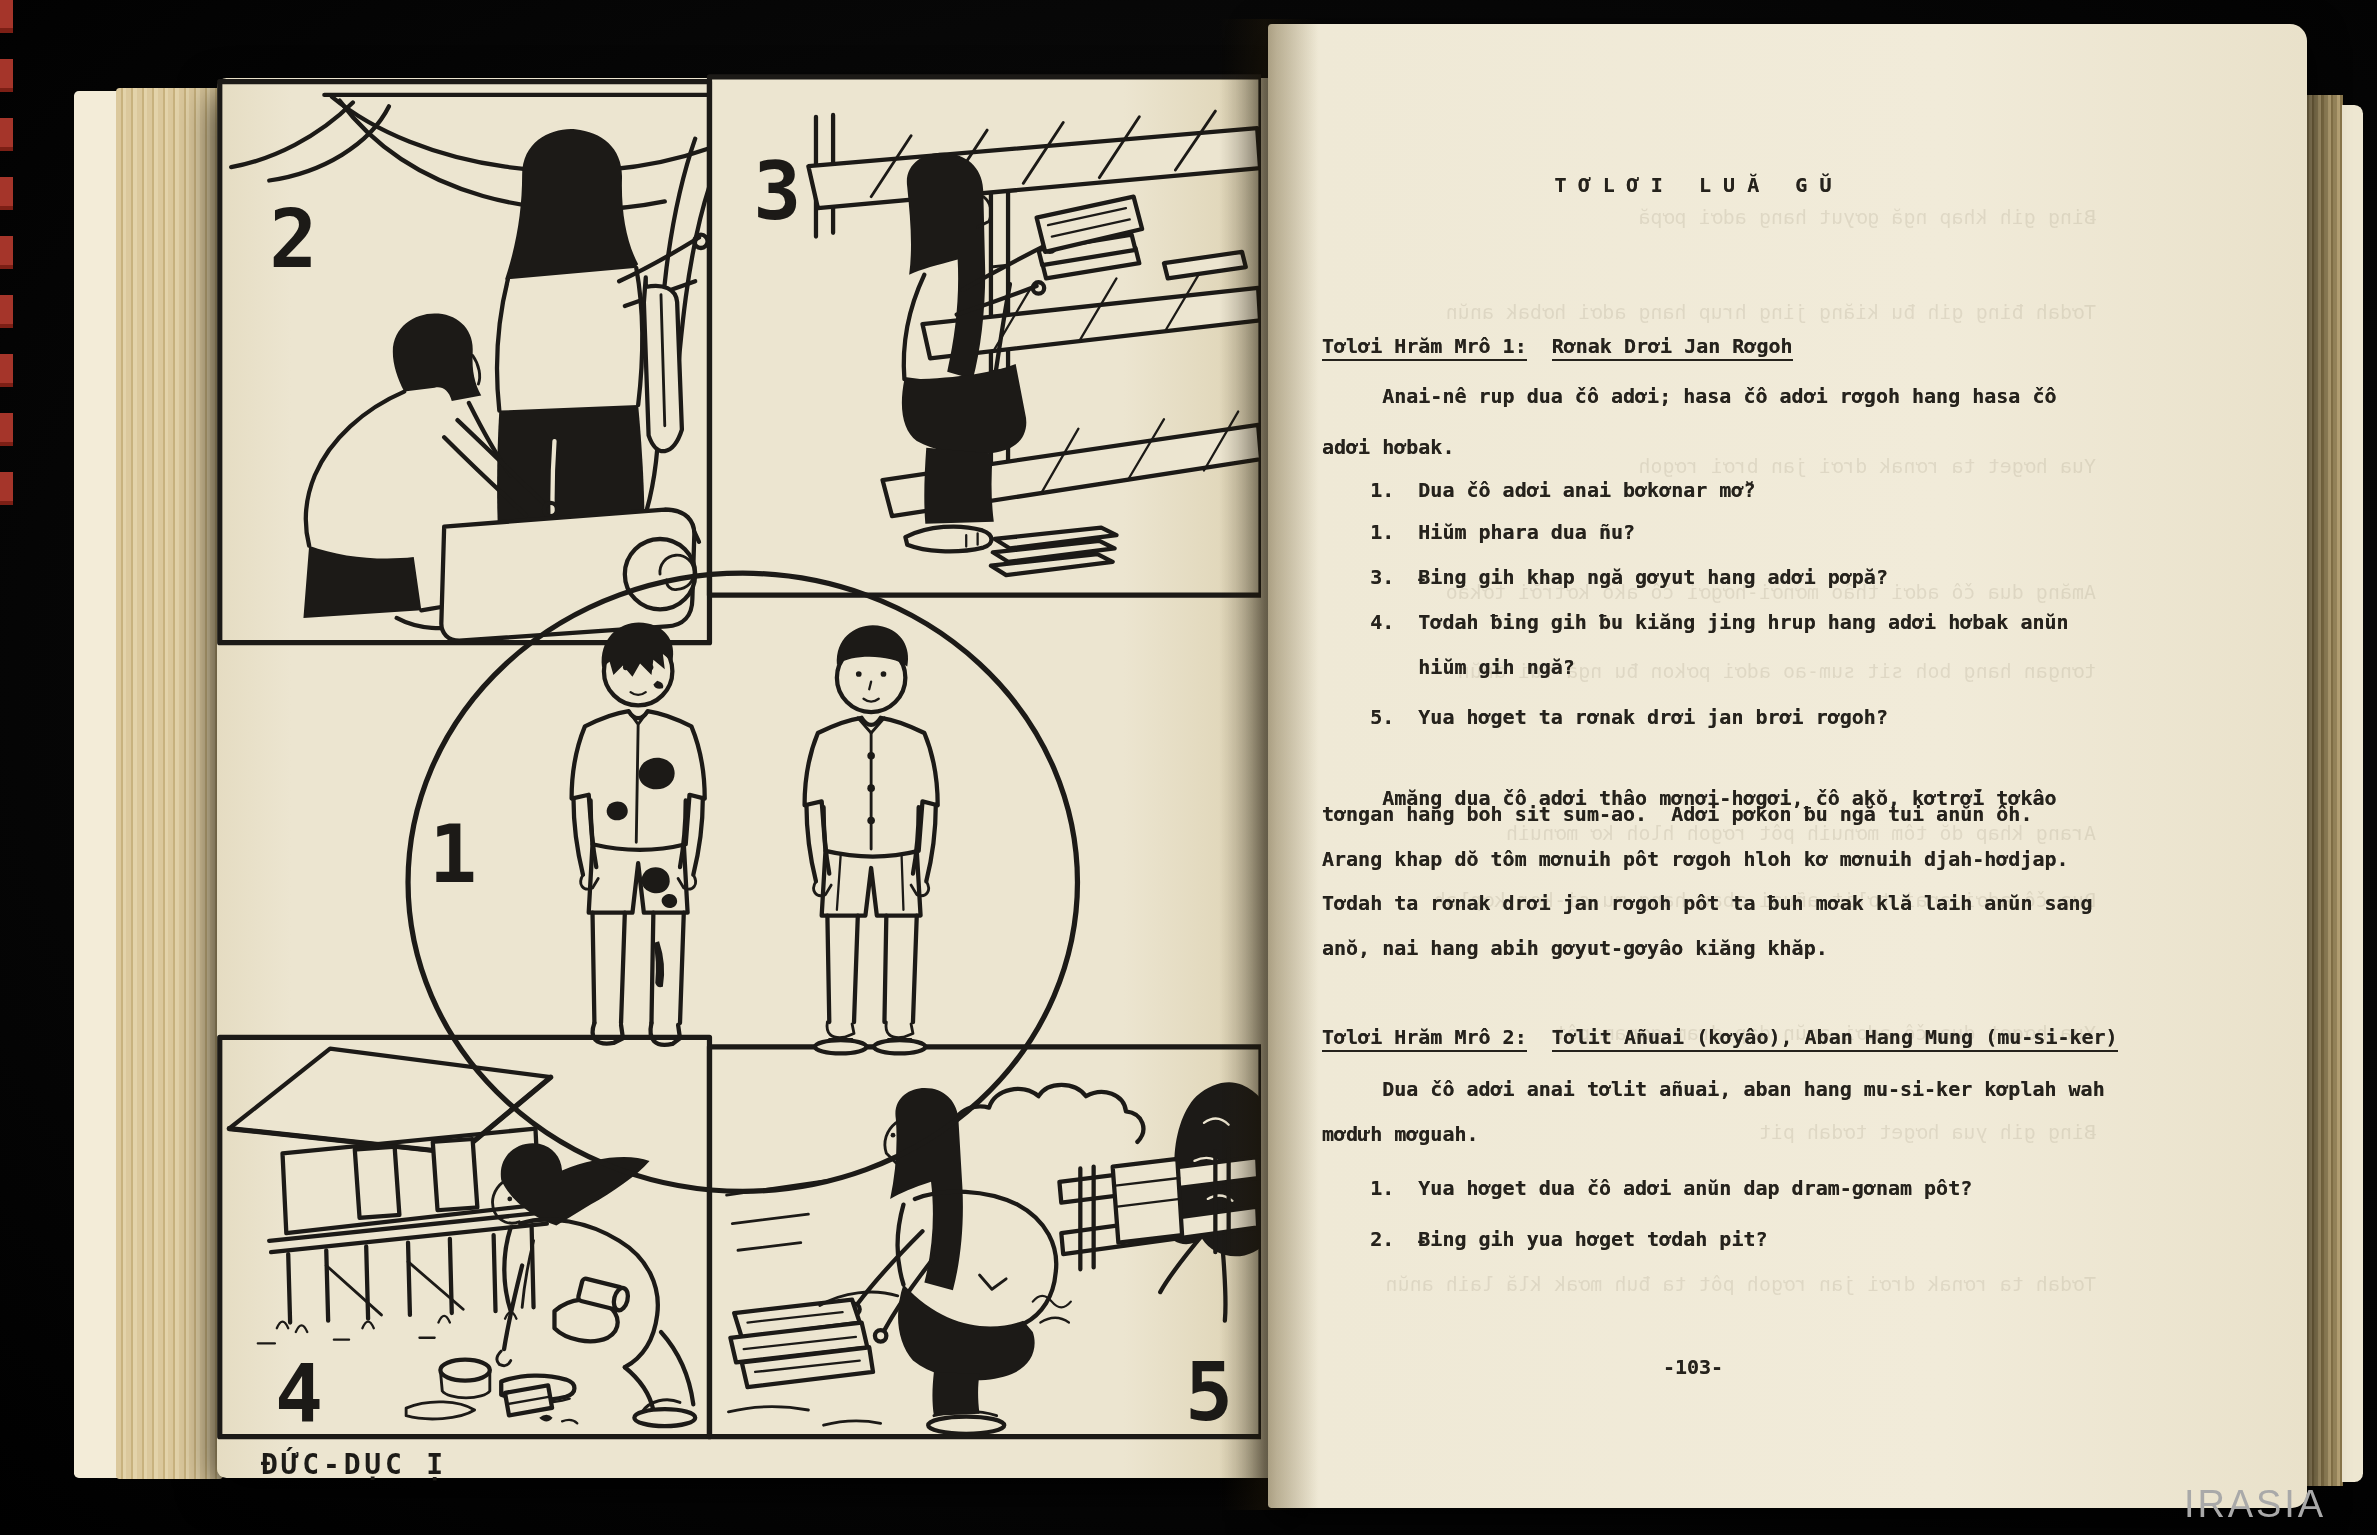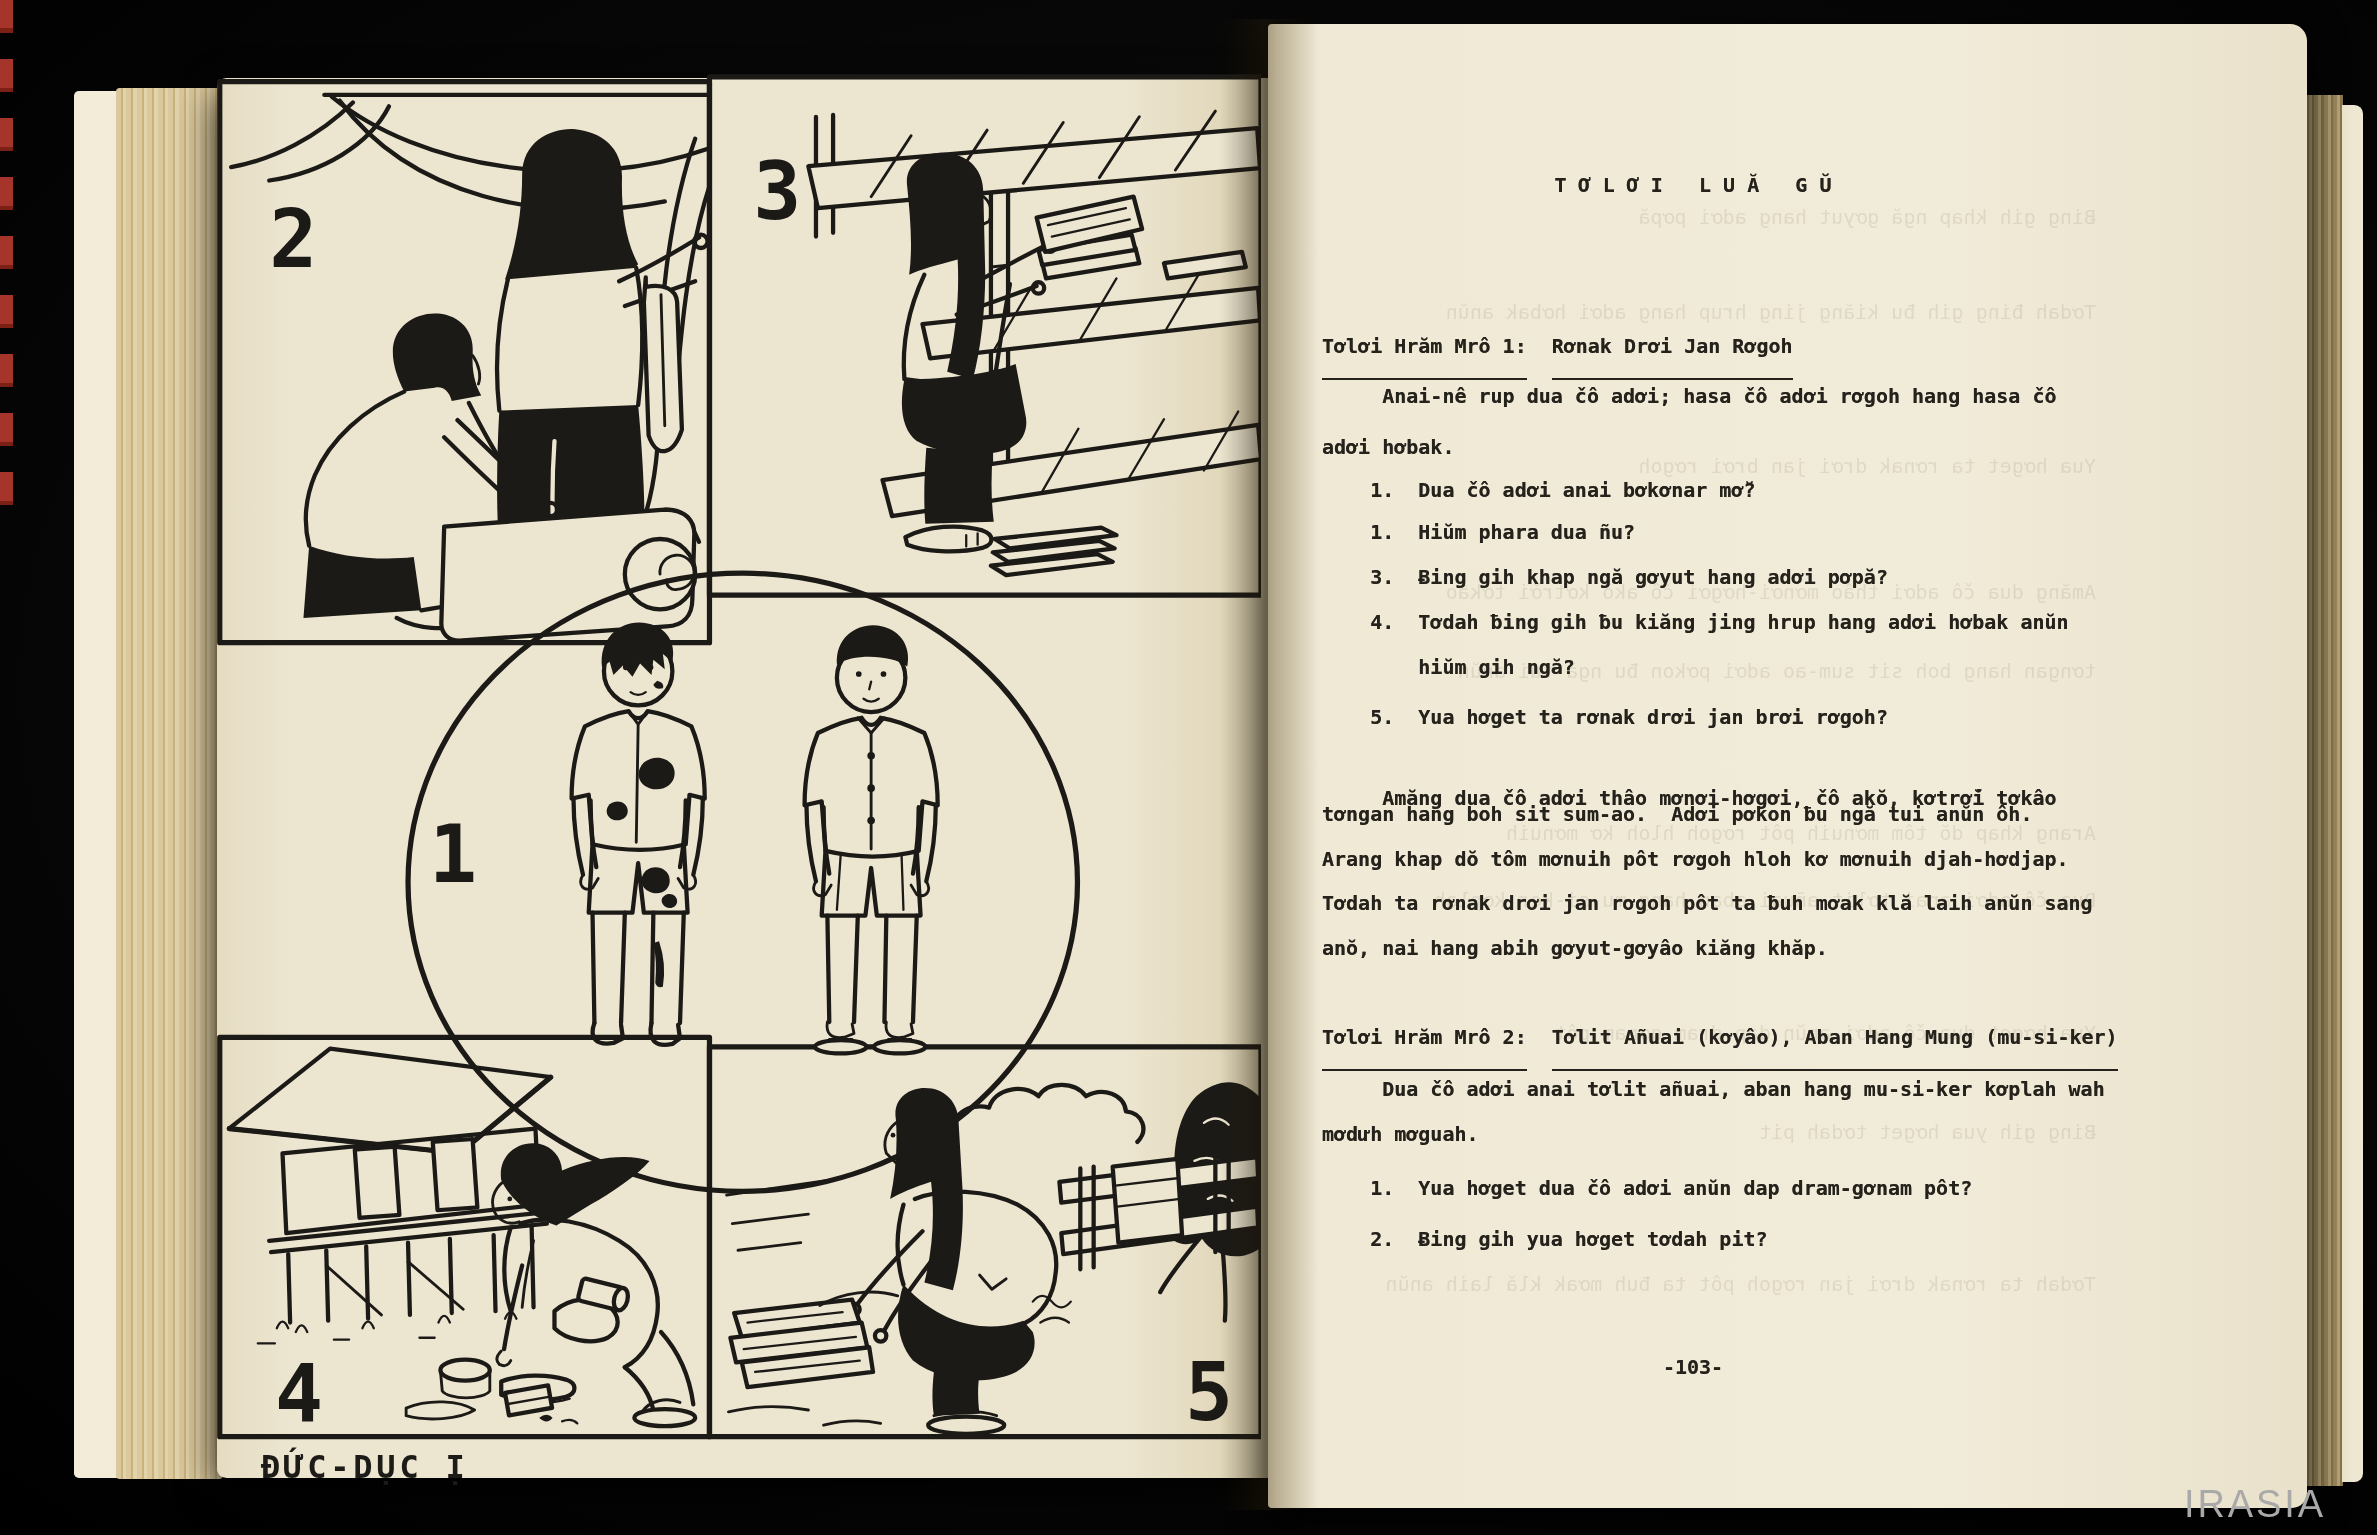--- a/index.html
+++ b/index.html
@@ -20,25 +20,25 @@
     background:linear-gradient(90deg,#e5dcc2 0%,#ece5d0 7%,#ece5d0 86%,#dcd1b1 100%);}
   .page-right{left:1268px;top:24px;width:1039px;height:1484px;border-radius:3.8px 17px 15px 3.8px;
     background:linear-gradient(90deg,#ded3b4 0%,#efe9d6 5%,#f1ebd9 65%,#e9e1ca 100%);}
   .gutter{position:absolute;left:1219px;top:19px;width:99px;height:1491px;pointer-events:none;
     background:linear-gradient(90deg,rgba(46,34,12,0) 0%,rgba(46,34,12,.32) 46%,rgba(46,34,12,.22) 58%,rgba(46,34,12,0) 100%);}
   
   .tp{position:absolute;white-space:pre;color:#25221c;font-family:"DejaVu Sans Mono","DejaVu Sans",monospace;
     font-size:20px;line-height:1.15;text-shadow:0 0 0.6px rgba(37,34,28,.65);font-weight:bold;}
   .col{left:54px;}
   .ctr{left:54px;width:742px;text-align:center;}
-  .hd .u{border-bottom:2.5px solid #25221c;padding-bottom:20px;}
+  .hd .u{border-bottom:2.5px solid #25221c;padding-bottom:1px;}
   .hd .gap{display:inline-block;width:25px;}
   .ghost{position:absolute;left:28.5px;width:799px;white-space:pre;transform:scaleX(-1);
     font-size:20px;color:#776c54;opacity:.14;filter:blur(0.6px);pointer-events:none;}
-  .footer-duc{position:absolute;left:44px;top:1370px;font-size:32px;font-weight:bold;letter-spacing:3.8px;color:#1d1b17;}
+  .footer-duc{position:absolute;left:44px;top:1370px;font-size:28px;font-weight:bold;letter-spacing:3.8px;color:#1d1b17;}
   .watermark{position:absolute;left:2184px;top:1483px;font-family:"Liberation Sans","DejaVu Sans",sans-serif;
     font-size:38px;color:#a9a9a9;letter-spacing:2.9px;}
   
   #art{position:absolute;left:-1.9px;top:-5.7px;width:1046px;height:1379px;}
   #art path,#art rect,#art circle,#art ellipse,#art line{stroke:#1c1a17;stroke-width:4.5;fill:none;stroke-linecap:round;stroke-linejoin:round;}
   #art .k{fill:#1c1a17;stroke:none;}
   #art .p2{fill:#ece5d0;}
   #art .fr{stroke-width:5.5;}
   #art .t3{stroke-width:3;}
   #art .t2{stroke-width:2.4;}

